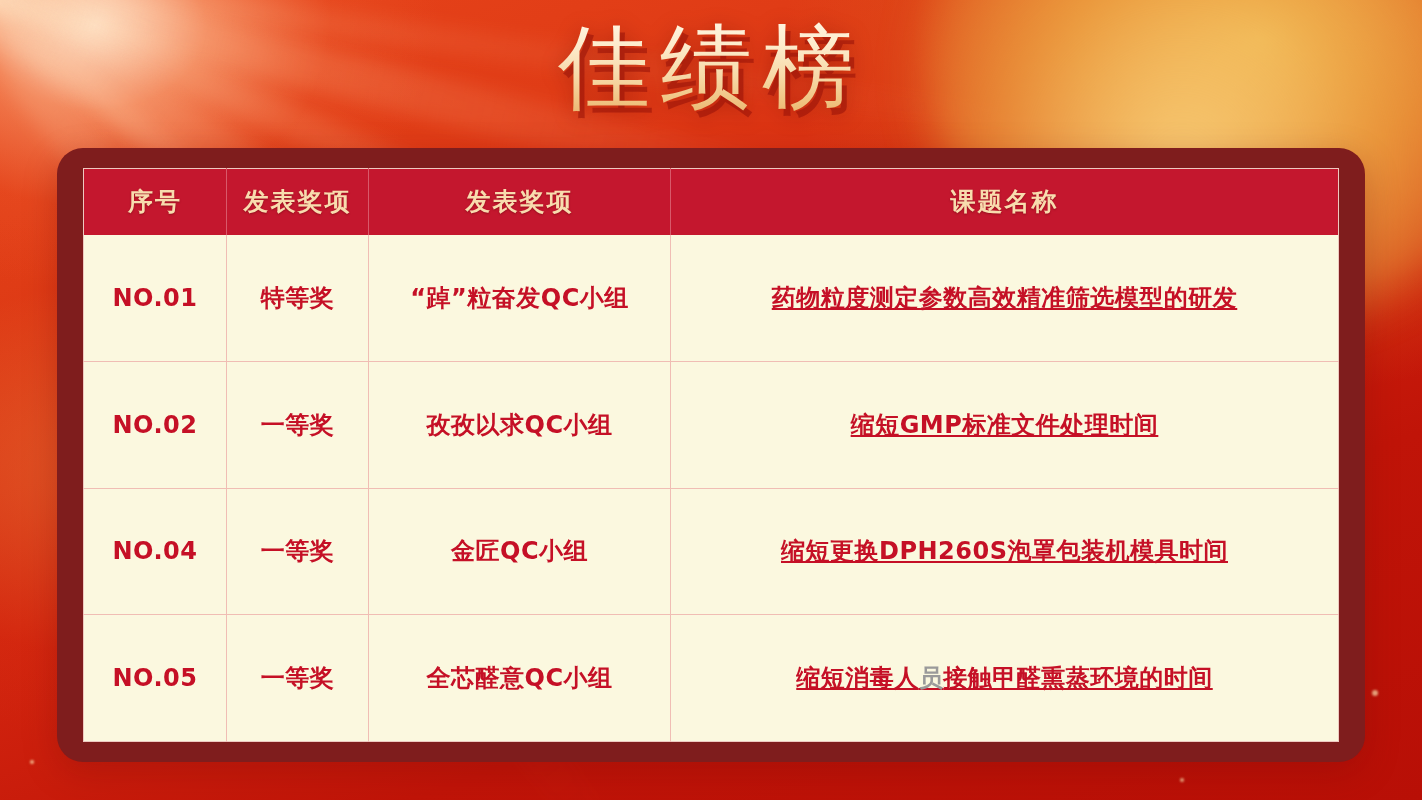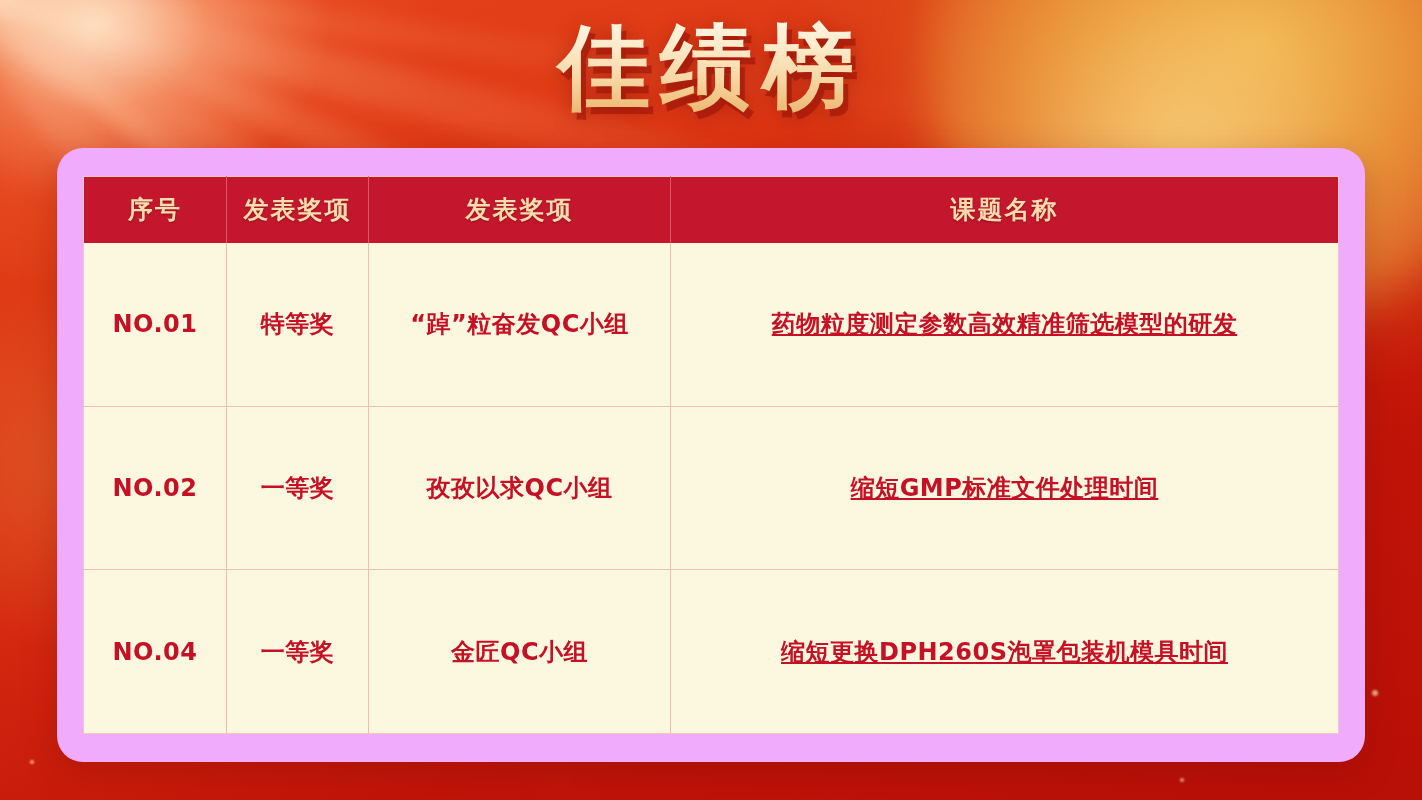--- a/index.html
+++ b/index.html
@@ -91,21 +91,21 @@
   .title-wrap {
     position: absolute;
     top: 16px; left: 0; right: 0;
     text-align: center;
     z-index: 5;
   }
   .title {
     display: inline-block;
     font-family: "DejaVu Sans", "Liberation Sans", sans-serif;
     font-size: 92px;
-    font-weight: bold;
+    font-weight: normal;
     letter-spacing: 10px;
     line-height: 1.12;
     background: linear-gradient(180deg,
       #fff6e4 0%,
       #fdeccd 28%,
       #f7d9a8 58%,
       #f0c483 82%,
       #e8b06a 100%);
     -webkit-background-clip: text;
     background-clip: text;
@@ -116,24 +116,24 @@
     padding: 0 18px;
   }
 
   
   .card {
     position: absolute;
     left: 57px;
     top: 148px;
     width: 1308px;
     height: 614px;
-    background: #f0abfc;
+    background: #7f1d1d;
     border-radius: 26px;
     box-shadow: 0 10px 34px rgba(120,10,6,0.28);
-    padding: 28px 26px;
+    padding: 20px 26px;
     z-index: 4;
   }
 
   
   table.board {
     width: 100%;
     height: 100%;
     border-collapse: collapse;
     table-layout: fixed;
     background: #fbf8df;
@@ -234,15 +234,21 @@
           <td class="col-prize">一等奖</td>
           <td class="col-team">孜孜以求QC小组</td>
           <td class="col-topic">缩短GMP标准文件处理时间</td>
         </tr>
         <tr>
           <td class="col-no">NO.04</td>
           <td class="col-prize">一等奖</td>
           <td class="col-team">金匠QC小组</td>
           <td class="col-topic">缩短更换DPH260S泡罩包装机模具时间</td>
         </tr>
+        <tr>
+          <td class="col-no">NO.05</td>
+          <td class="col-prize">一等奖</td>
+          <td class="col-team">全芯醛意QC小组</td>
+          <td class="col-topic"><span>缩短消毒人</span><span class="faded">员</span><span>接触甲醛熏蒸环境的时间</span></td>
+        </tr>
       </tbody>
   </table>
 </div>
 
 </body></html>

